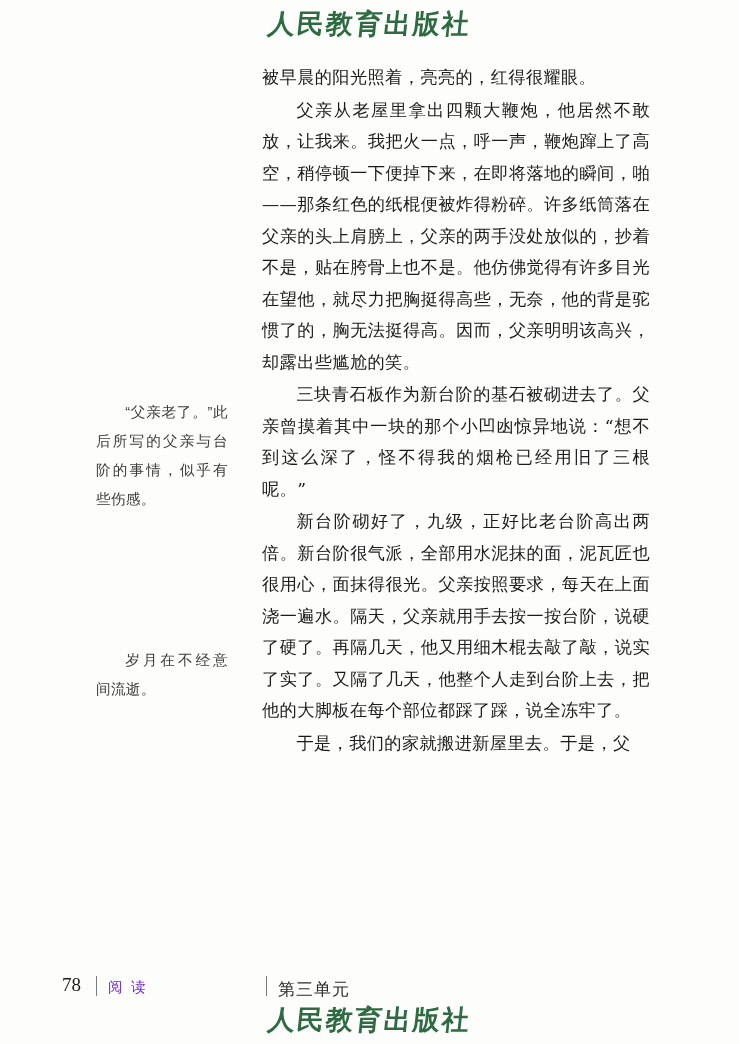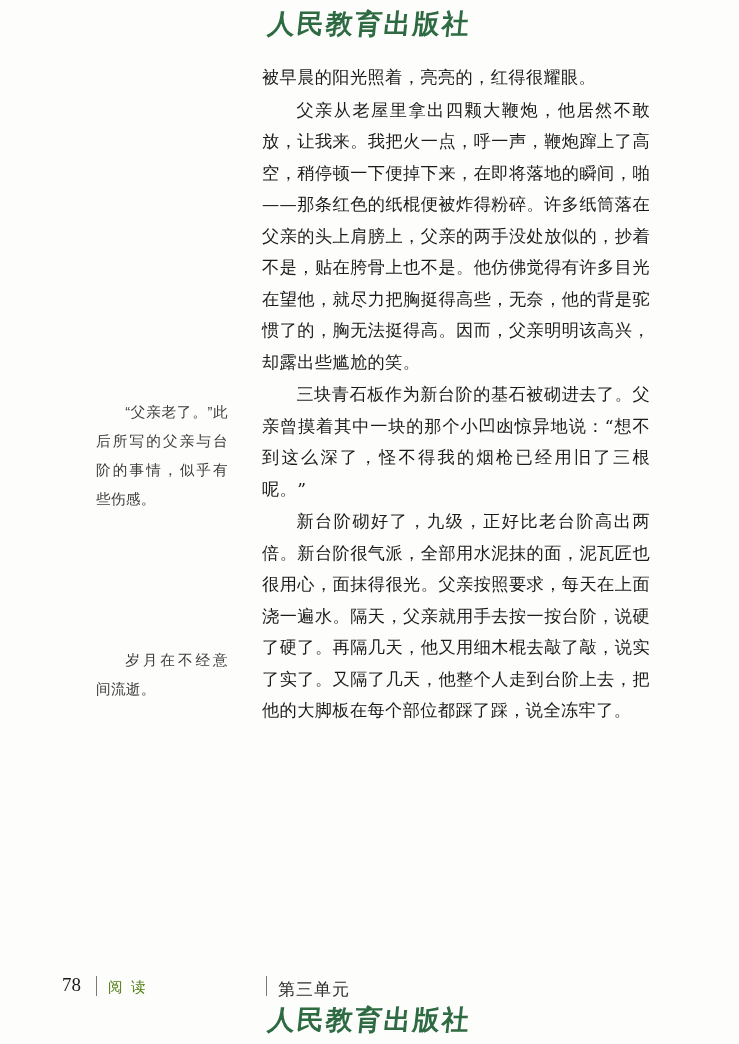--- a/index.html
+++ b/index.html
@@ -108,21 +108,21 @@
     width: 1px;
     height: 20px;
     background: #7a7a7a;
   }
   .footer-label {
     position: absolute;
     left: 108px;
     top: 4px;
     font-family: "DejaVu Serif", "Liberation Serif", serif;
     font-size: 14.5px;
-    color: #4d7c0f;
+    color: #6d28d9;
     letter-spacing: 2px;
   }
   .footer-divider-2 {
     position: absolute;
     left: 266px;
     top: 2px;
     width: 1px;
     height: 20px;
     background: #7a7a7a;
   }
@@ -151,20 +151,21 @@
 
   <div class="margin-note n2">
     <span class="ind">岁月在不经意间流逝。</span>
   </div>
 
   <div class="main-col">
     <p>被早晨的阳光照着，亮亮的，红得很耀眼。</p>
     <p class="indent">父亲从老屋里拿出四颗大鞭炮，他居然不敢放，让我来。我把火一点，呼一声，鞭炮蹿上了高空，稍停顿一下便掉下来，在即将落地的瞬间，啪——那条红色的纸棍便被炸得粉碎。许多纸筒落在父亲的头上肩膀上，父亲的两手没处放似的，抄着不是，贴在胯骨上也不是。他仿佛觉得有许多目光在望他，就尽力把胸挺得高些，无奈，他的背是驼惯了的，胸无法挺得高。因而，父亲明明该高兴，却露出些尴尬的笑。</p>
     <p class="indent">三块青石板作为新台阶的基石被砌进去了。父亲曾摸着其中一块的那个小凹凼惊异地说：“想不到这么深了，怪不得我的烟枪已经用旧了三根呢。”</p>
     <p class="indent">新台阶砌好了，九级，正好比老台阶高出两倍。新台阶很气派，全部用水泥抹的面，泥瓦匠也很用心，面抹得很光。父亲按照要求，每天在上面浇一遍水。隔天，父亲就用手去按一按台阶，说硬了硬了。再隔几天，他又用细木棍去敲了敲，说实了实了。又隔了几天，他整个人走到台阶上去，把他的大脚板在每个部位都踩了踩，说全冻牢了。</p>
+    <p class="indent">于是，我们的家就搬进新屋里去。于是，父</p>
   </div>
 
   <div class="footer">
     <div class="page-number">78</div>
     <div class="footer-divider-1"></div>
     <div class="footer-label">阅 读</div>
     <div class="footer-divider-2"></div>
     <div class="footer-unit">第三单元</div>
   </div>
 

